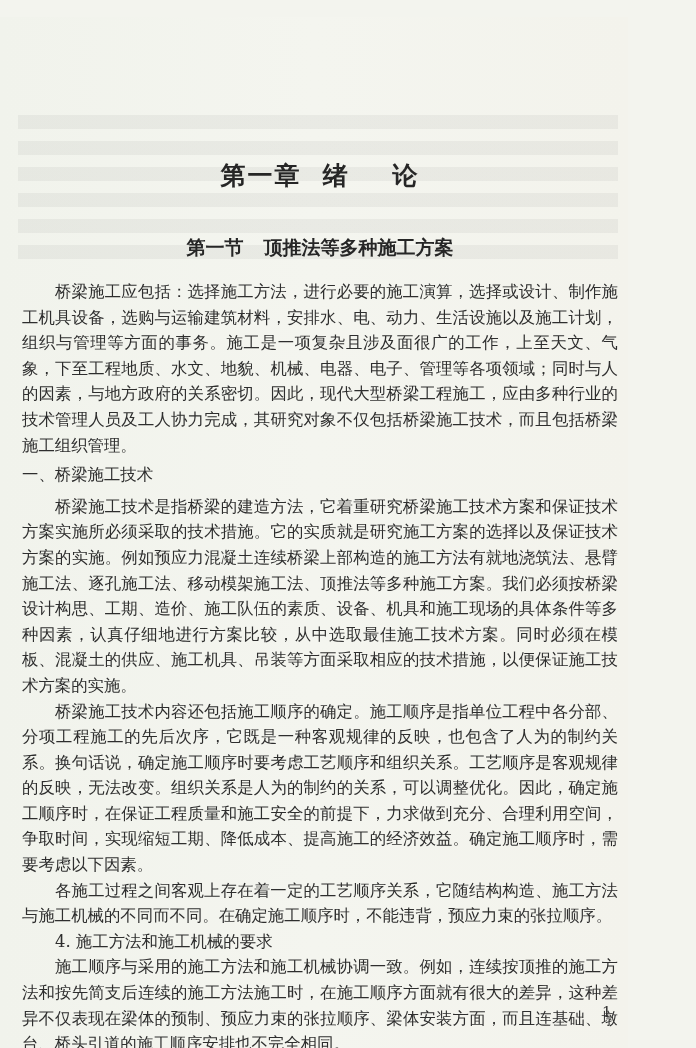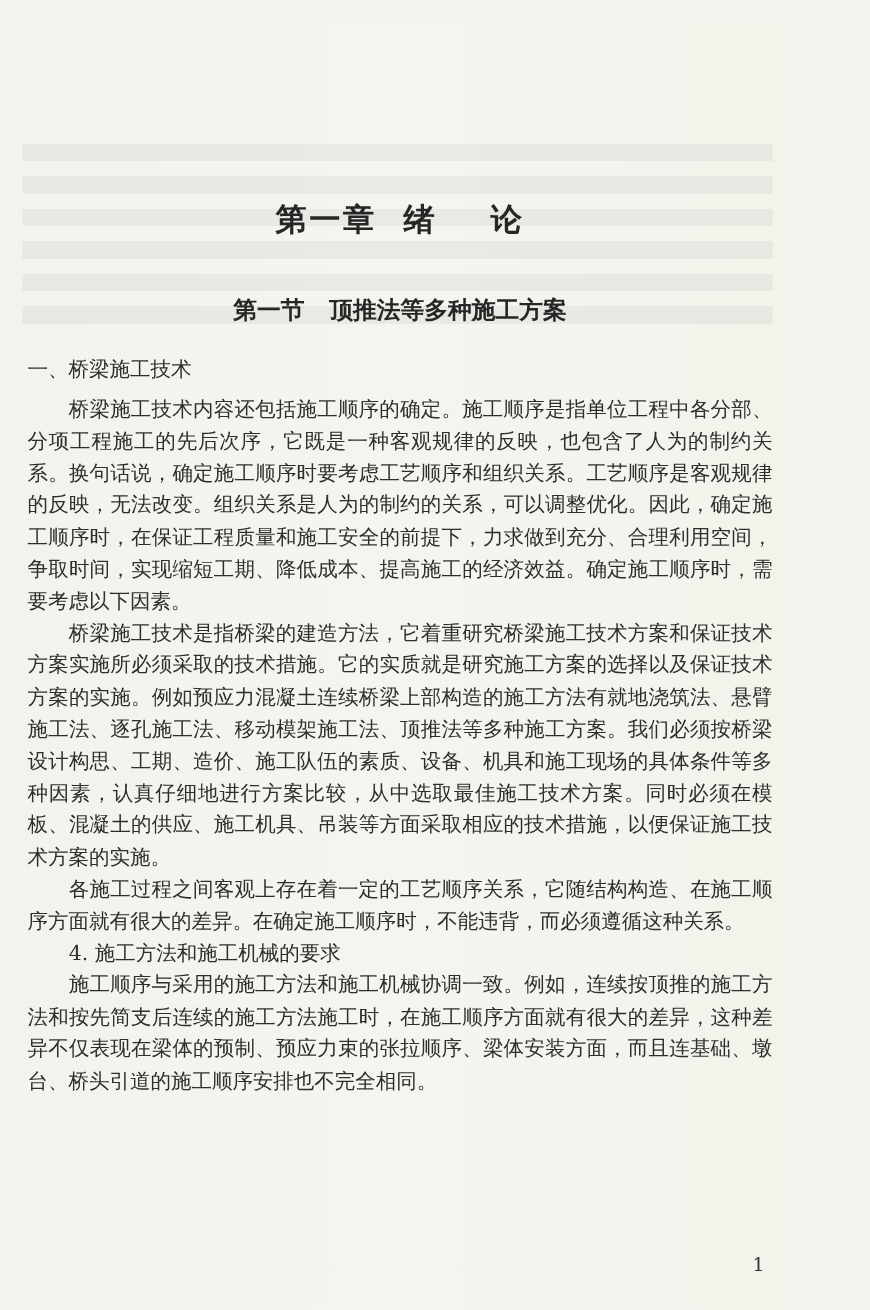--- a/index.html
+++ b/index.html
@@ -94,23 +94,24 @@
 <body>
 
 <div class="page">
   <div class="show-through"></div>
 
   <div class="chapter-title">第一章  绪    论</div>
 
   <div class="section-title">第一节   顶推法等多种施工方案</div>
 
   <div class="body-text" style="top:262px;">
+    <p>桥梁施工应包括：选择施工方法，进行必要的施工演算，选择或设计、制作施工机具设备，选购与运输建筑材料，安排水、电、动力、生活设施以及施工计划，组织与管理等方面的事务。施工是一项复杂且涉及面很广的工作，上至天文、气象，下至工程地质、水文、地貌、机械、电器、电子、管理等各项领域；同时与人的因素，与地方政府的关系密切。因此，现代大型桥梁工程施工，应由多种行业的技术管理人员及工人协力完成，其研究对象不仅包括桥梁施工技术，而且包括桥梁施工组织管理。</p>
     <p class="subhead">一、桥梁施工技术</p>
+    <p>桥梁施工技术是指桥梁的建造方法，它着重研究桥梁施工技术方案和保证技术方案实施所必须采取的技术措施。它的实质就是研究施工方案的选择以及保证技术方案的实施。例如预应力混凝土连续桥梁上部构造的施工方法有就地浇筑法、悬臂施工法、逐孔施工法、移动模架施工法、顶推法等多种施工方案。我们必须按桥梁设计构思、工期、造价、施工队伍的素质、设备、机具和施工现场的具体条件等多种因素，认真仔细地进行方案比较，从中选取最佳施工技术方案。同时必须在模板、混凝土的供应、施工机具、吊装等方面采取相应的技术措施，以便保证施工技术方案的实施。</p>
     <p>桥梁施工技术内容还包括施工顺序的确定。施工顺序是指单位工程中各分部、分项工程施工的先后次序，它既是一种客观规律的反映，也包含了人为的制约关系。换句话说，确定施工顺序时要考虑工艺顺序和组织关系。工艺顺序是客观规律的反映，无法改变。组织关系是人为的制约的关系，可以调整优化。因此，确定施工顺序时，在保证工程质量和施工安全的前提下，力求做到充分、合理利用空间，争取时间，实现缩短工期、降低成本、提高施工的经济效益。确定施工顺序时，需要考虑以下因素。</p>
-    <p>桥梁施工技术是指桥梁的建造方法，它着重研究桥梁施工技术方案和保证技术方案实施所必须采取的技术措施。它的实质就是研究施工方案的选择以及保证技术方案的实施。例如预应力混凝土连续桥梁上部构造的施工方法有就地浇筑法、悬臂施工法、逐孔施工法、移动模架施工法、顶推法等多种施工方案。我们必须按桥梁设计构思、工期、造价、施工队伍的素质、设备、机具和施工现场的具体条件等多种因素，认真仔细地进行方案比较，从中选取最佳施工技术方案。同时必须在模板、混凝土的供应、施工机具、吊装等方面采取相应的技术措施，以便保证施工技术方案的实施。</p>
-    <p>各施工过程之间客观上存在着一定的工艺顺序关系，它随结构构造、在施工顺序方面就有很大的差异。在确定施工顺序时，不能违背，而必须遵循这种关系。</p>
+    <p>各施工过程之间客观上存在着一定的工艺顺序关系，它随结构构造、施工方法与施工机械的不同而不同。在确定施工顺序时，不能违背，预应力束的张拉顺序。</p>
     <p class="item-head">4. 施工方法和施工机械的要求</p>
     <p>施工顺序与采用的施工方法和施工机械协调一致。例如，连续按顶推的施工方法和按先简支后连续的施工方法施工时，在施工顺序方面就有很大的差异，这种差异不仅表现在梁体的预制、预应力束的张拉顺序、梁体安装方面，而且连基础、墩台、桥头引道的施工顺序安排也不完全相同。</p>
 
   </div>
 
   <div class="page-number">1</div>
 </div>
 
 </body></html>

